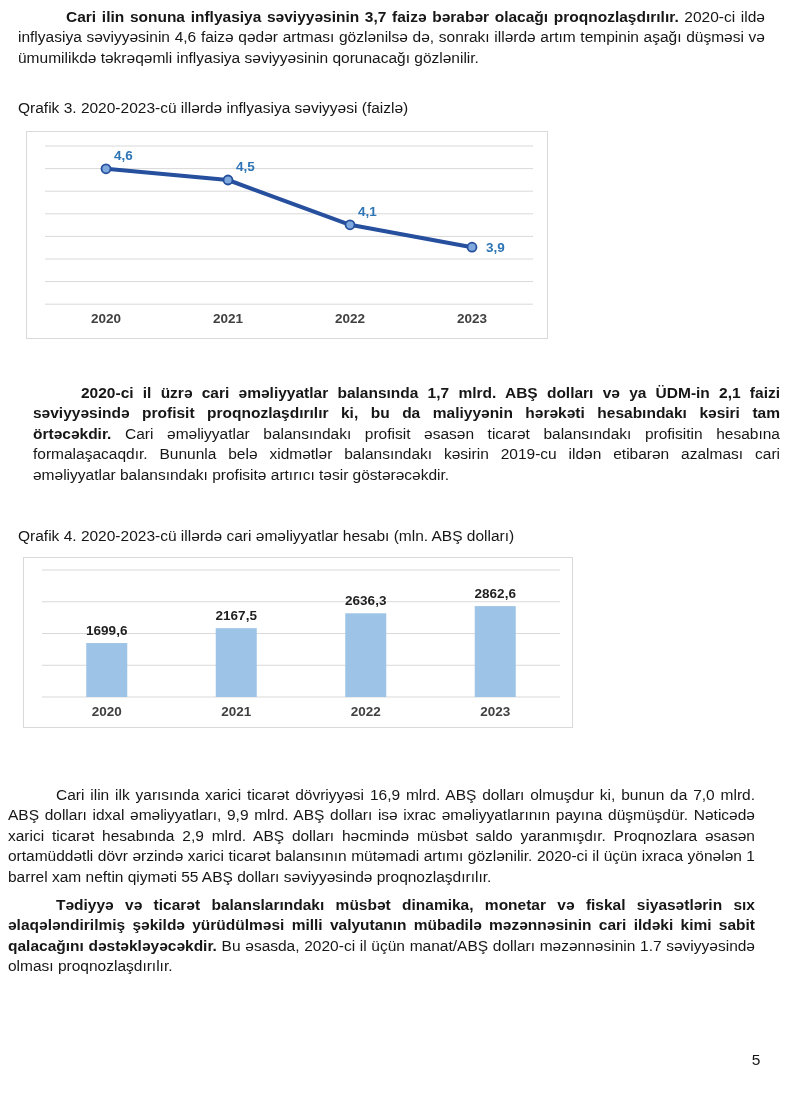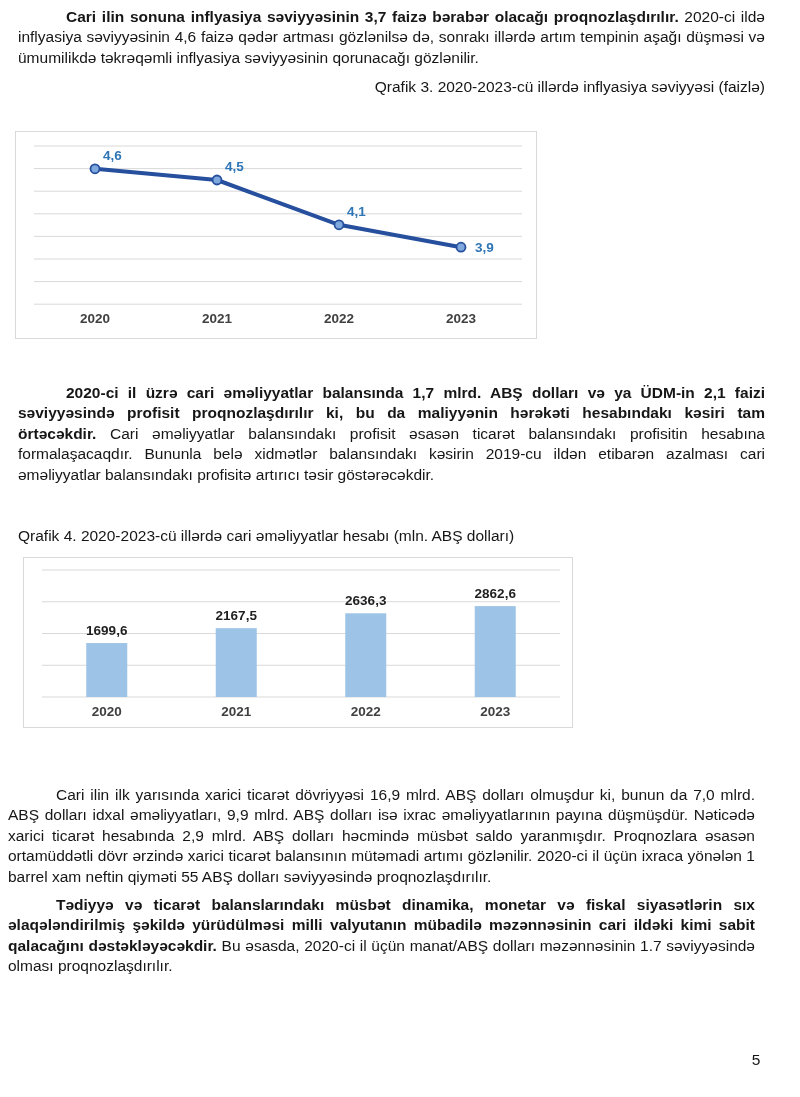--- a/index.html
+++ b/index.html
@@ -20,26 +20,26 @@
   .caption{
     position:absolute;left:18px;width:747px;margin:0;
     text-align:left;text-indent:0;
   }
   .chartbox{
     position:absolute;margin:0;
     background:#ffffff;
     border:1px solid #D9D9D9;
     box-sizing:border-box;
   }
-  #chart1{top:131px;left:15px;width:522px;height:208px;}
+  #chart1{top:131px;left:26px;width:522px;height:208px;}
   #chart2{top:557px;left:23px;width:550px;height:171px;}
   .chartbox svg{display:block;}
   #p1{top:7px;}
-  #cap1{top:77px;text-align:right;}
-  #p2{top:383px;}
+  #cap1{top:98px;}
+  #p2{top:383px;margin-left:15px;}
   #cap2{top:514px;margin-top:12px;}
   #p34{position:absolute;top:777px;left:0;width:800px;}
   #p34 .par{position:static;margin:8px;}
   .pagenum{
     position:absolute;left:746px;top:1050px;width:20px;
     text-align:center;margin:0;
   }
 </style>
 </head>
 <body>

